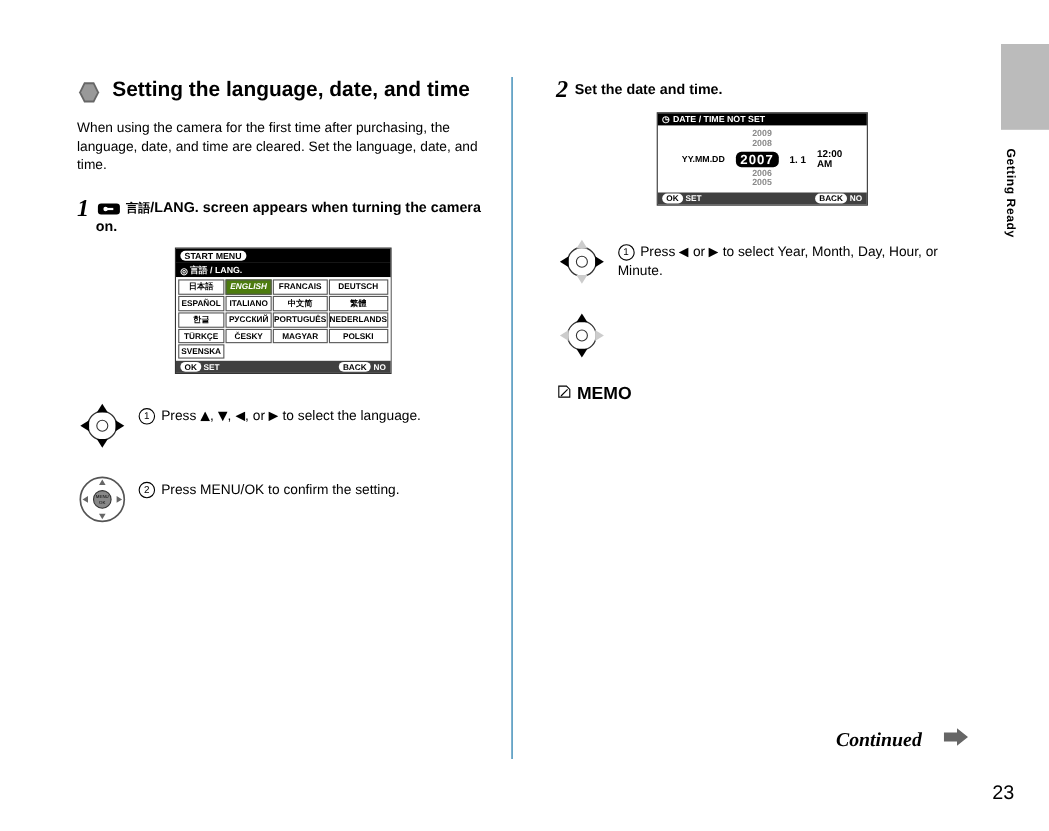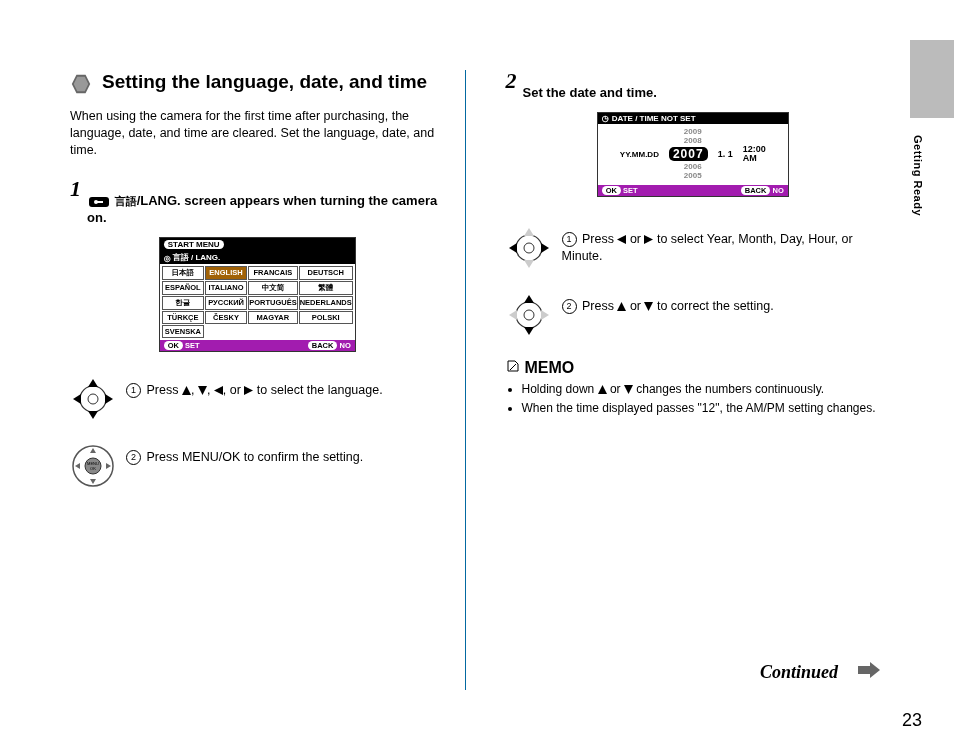--- a/index.html
+++ b/index.html
@@ -88,21 +88,20 @@
     font-weight: bold;
     font-size: 22px;
     margin-right: 6px;
     line-height: 1;
   }
   .step-text {
     font-size: 13px;
     font-weight: bold;
     line-height: 1.3;
     padding-top: 3px;
-    margin-top: 12px;
   }
   .glyph-chip {
     display: inline-block;
     background: #000;
     border-radius: 3px;
     padding: 0 3px;
     vertical-align: middle;
     margin: 0 2px;
   }
   .glyph-chip svg { display: block; }
@@ -143,27 +142,28 @@
   .lang-cell {
     border: 1px solid #555;
     text-align: center;
     font-size: 7.5px;
     font-weight: bold;
     padding: 1px 0;
     color: #000;
     background: #fff;
   }
   .lang-cell.sel {
-    background: #a16207;
+    background: #4d7c0f;
     color: #fff;
+    font-style: italic;
   }
   .lcd-footer {
     display: flex;
     justify-content: space-between;
-    background: #a21caf;
+    background: #404040;
     color: #fff;
     padding: 1px 4px;
     font-size: 7.5px;
     font-weight: bold;
     text-align: center;
   }
   .lcd-footer .pill {
     background: #fff;
     color: #000;
     border-radius: 6px;
@@ -427,46 +427,31 @@
           <span class="nav-icon">
             <svg width="46" height="46" viewBox="0 0 46 46">
               <circle cx="23" cy="23" r="13" fill="none" stroke="#333" stroke-width="1.2"></circle>
               <circle cx="23" cy="23" r="5" fill="none" stroke="#333"></circle>
               <polygon points="23,3 28,11 18,11" fill="#000"></polygon>
               <polygon points="23,43 28,35 18,35" fill="#000"></polygon>
               <polygon points="3,23 11,18 11,28" fill="#ccc"></polygon>
               <polygon points="43,23 35,18 35,28" fill="#ccc"></polygon>
             </svg>
           </span>
-          <span class="sub-text"><span class="circ">2</span>
-            <span>Press <svg class="tri" width="9" height="9">
-                  <polygon points="4.5,0 9,9 0,9" fill="#000"></polygon>
-                </svg> or <svg class="tri" width="9" height="9">
-                  <polygon points="0,0 9,0 4.5,9" fill="#000"></polygon>
-                </svg> to correct the setting.</span>
-          </span>
         </div>
 
         <div class="memo-head">
           <span>
             <svg width="14" height="14" viewBox="0 0 14 14">
                 <path d="M2 2 L9 2 L12 5 L12 12 L2 12 Z" fill="none" stroke="#000"></path>
                 <path d="M4 11 L10 5" stroke="#000"></path>
               </svg>
           </span>
           <span>MEMO</span>
         </div>
-        <ul class="memo">
-          <li>Holding down <svg class="tri" width="9" height="9">
-                <polygon points="4.5,0 9,9 0,9" fill="#000"></polygon>
-              </svg> or <svg class="tri" width="9" height="9">
-                <polygon points="0,0 9,0 4.5,9" fill="#000"></polygon>
-              </svg> changes the numbers continuously.</li>
-          <li>When the time displayed passes "12", the AM/PM setting changes.</li>
-        </ul>
 
         <div class="continued">
           <span>Continued</span>
           <span>
             <svg width="22" height="18" viewBox="0 0 22 18">
                 <path d="M0 5 H12 V1 L22 9 L12 17 V13 H0 Z" fill="#666"></path>
               </svg>
           </span>
         </div>
 

